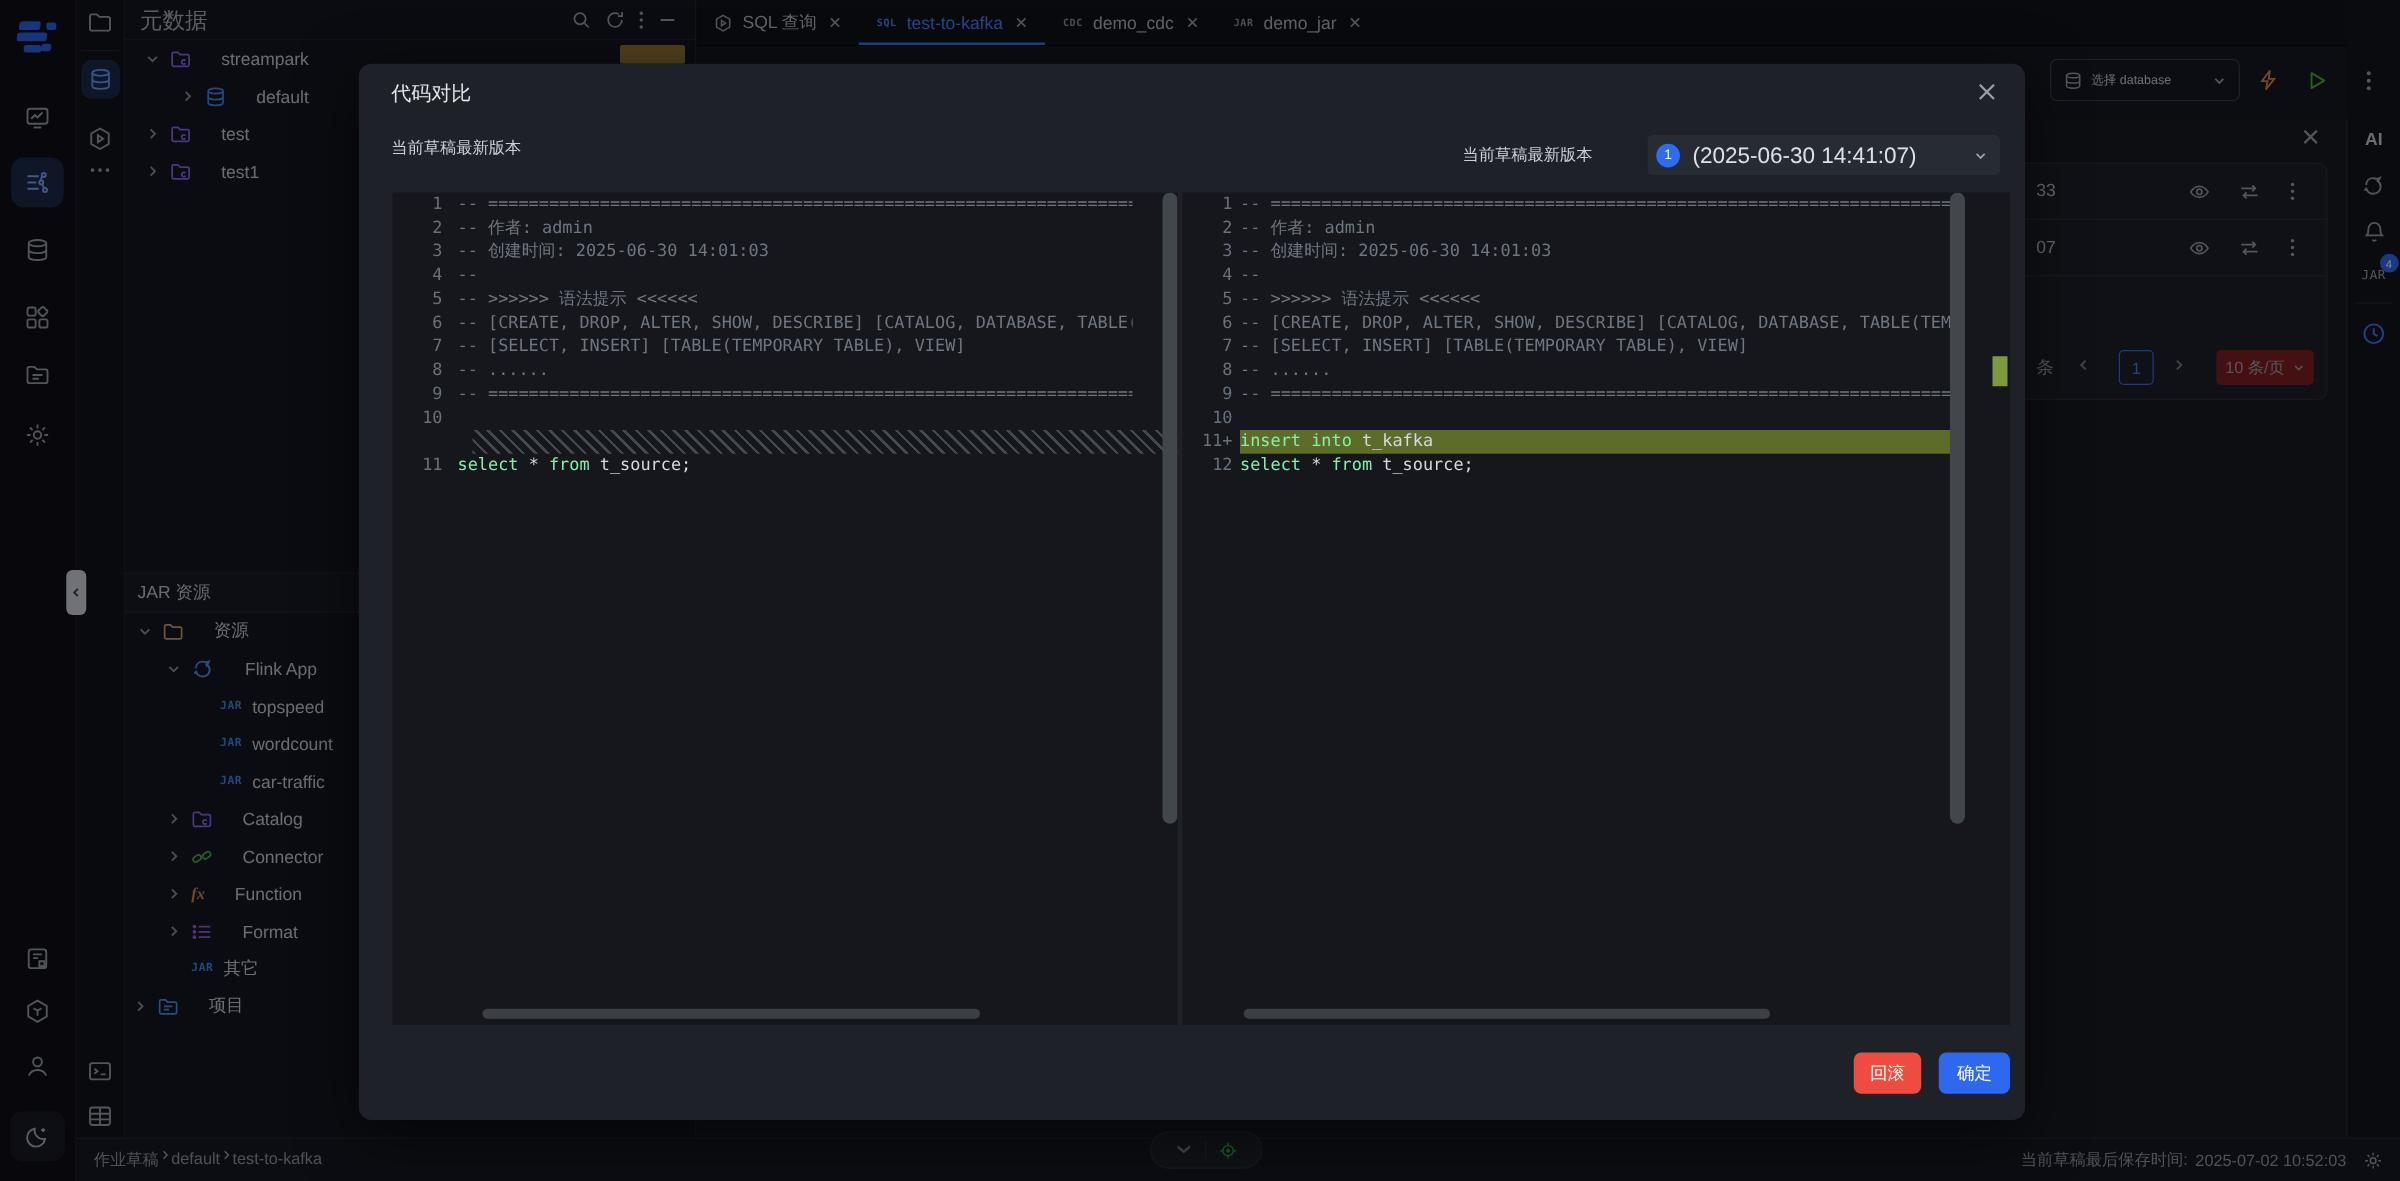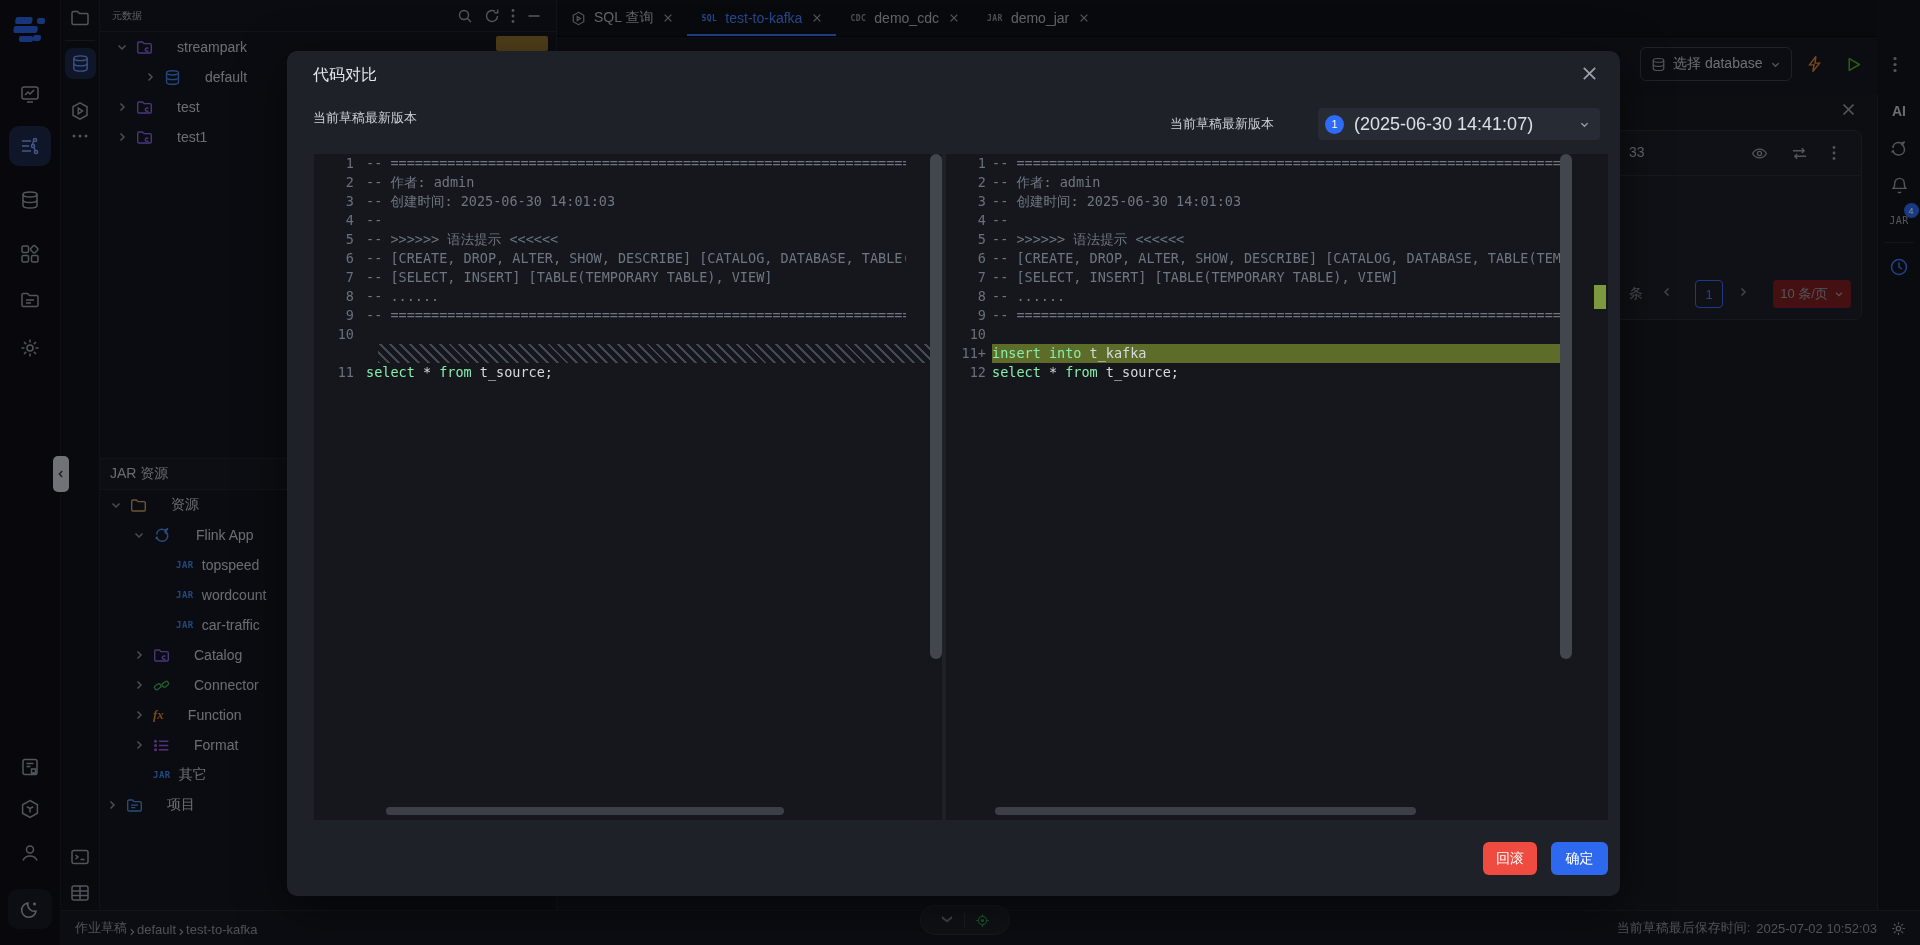--- a/index.html
+++ b/index.html
@@ -14,42 +14,42 @@
   .rail { position:absolute; left:0; top:0; width:61px; height:945px; background:#0c0d11; border-right:1px solid #1a1c21; display:flex; flex-direction:column; align-items:center; z-index:2; }
   .subrail { position:absolute; left:61px; top:0; width:39px; height:945px; background:#0f1114; border-right:1px solid #1e2127; display:flex; flex-direction:column; align-items:center; z-index:2; }
   .rail-sel { background:#1c2847; border-radius:10px; width:42px; height:40px; display:flex; align-items:center; justify-content:center; }
   .moonbox { background:#17191f; border-radius:10px; width:44px; height:40px; display:flex; align-items:center; justify-content:center; }
   .sub-sel { background:#1b2946; border-radius:8px; width:31px; height:31px; display:flex; align-items:center; justify-content:center; }
   .sub-div { width:30px; border-top:1px solid #23262c; }
 
   
   .explorer { position:absolute; left:100px; top:0; width:457px; height:910px; background:#14161b; border-right:1px solid #202329; z-index:2; }
   .exp-head { height:32px; display:flex; align-items:center; border-bottom:1px solid #1f2227; padding:0 14px 0 12px; }
-  .exp-title { font-size:10px; color:#a9afb8; flex:1; }
+  .exp-title { font-size:18px; color:#a9afb8; flex:1; }
   .exp-head .hic { margin-left:11px; }
   .trow { height:30px; display:flex; align-items:center; font-size:14px; color:#c8cdd5; }
   .trow .chev { width:16px; margin-right:4px; color:#8b9199; }
   .trow .ticon { margin-right:24px; }
   .jar-chip { font-size:9px; font-weight:bold; letter-spacing:.5px; color:#3f86e8; font-family:"DejaVu Sans Mono",monospace; margin-right:8px; }
   .sec-head { height:32px; margin-top:306px; background:#171a1f; border-top:1px solid #22252b; border-bottom:1px solid #22252b; display:flex; align-items:center; padding-left:10px; font-size:14px; color:#c3c8d0; }
   .collapse-handle { position:absolute; left:53px; top:456px; width:16px; height:36px; background:#d3d6db; border-radius:5px; display:flex; align-items:center; justify-content:center; color:#3a3d44; z-index:3; }
   .artifact { position:absolute; left:496px; top:36px; width:52px; height:15px; background:#97772f; border-radius:2px; z-index:2; }
 
   
   .main { position:absolute; left:557px; top:0; width:1320px; height:910px; z-index:1; }
   .tabbar { position:absolute; left:0; top:0; width:100%; height:37px; background:#101216; border-bottom:1px solid #060708; display:flex; }
   .tab { display:flex; align-items:center; padding:0 14px; font-size:14px; color:#b6bac2; position:relative; }
   .tab .chip { font-size:8px; font-weight:bold; letter-spacing:.5px; color:#8f949c; font-family:"DejaVu Sans Mono",monospace; margin-right:8px; }
   .tab .tx { margin-right:10px; }
   .tab.active { color:#4584ff; }
   .tab.active .chip { color:#4584ff; }
   .tab.active::after { content:""; position:absolute; left:0; right:0; bottom:0; height:2px; background:#3d7bff; }
   .toolbar { position:absolute; left:0; top:37px; width:100%; height:58px; background:#16181d; }
   .editorbg { position:absolute; left:0; top:95px; width:1320px; height:815px; background:#17191d; }
-  .db-select { position:absolute; left:1083px; top:10px; width:152px; height:34px; border:1px solid #3a3e46; border-radius:6px; display:flex; align-items:center; padding:0 10px; color:#c9ced5; font-size:14px; background:#16181d; }
+  .db-select { position:absolute; left:1083px; top:10px; width:152px; height:34px; border:1px solid #3a3e46; border-radius:6px; display:flex; align-items:center; padding:0 10px; color:#c9ced5; font-size:10px; background:#16181d; }
   .sq-btn { position:absolute; top:10px; width:34px; height:34px; border-radius:6px; display:flex; align-items:center; justify-content:center; }
 
   
   .hist { position:absolute; left:1031px; top:130px; width:274px; height:190px; background:#1c1f25; border:1px solid #2b2f36; border-radius:8px; font-size:14px; color:#b9bec6; }
   .hist-head { height:49px; border-bottom:1px solid #2a2d34; position:relative; }
   .hist-head .op { position:absolute; left:152px; top:15px; color:#c7ccd3; }
   .hist-row { height:45px; border-bottom:1px solid #2a2d34; position:relative; }
   .hist-row .frag { position:absolute; left:40px; top:13px; }
   .hist-close { position:absolute; left:1284px; top:102px; }
   .pgn { position:absolute; left:0; right:0; bottom:0; height:49px; }
@@ -60,21 +60,21 @@
 
   
   .airail { position:absolute; right:0; top:95px; width:43px; height:815px; border-left:1px solid #24272d; background:#121418; display:flex; flex-direction:column; align-items:center; z-index:2; }
   .ai-label { font-size:14px; font-weight:600; color:#c6cbd2; margin-top:8px; }
   .jarrail { position:relative; font-size:10px; letter-spacing:.5px; color:#9ba0a8; font-family:"DejaVu Sans Mono",monospace; }
   .jar-badge { position:absolute; right:-10px; top:-12px; width:15px; height:15px; border-radius:50%; background:#2e6bf6; color:#fff; font-size:9px; display:flex; align-items:center; justify-content:center; font-family:"Liberation Sans",sans-serif; }
   .airail .divider { width:30px; border-top:1px solid #24272d; margin-top:16px; }
 
   
   .statusbar { position:absolute; left:61px; right:0; bottom:0; height:35px; background:#16181d; border-top:1px solid #23262c; display:flex; align-items:center; font-size:13px; color:#9298a1; padding:0 14px; z-index:2; }
-  .crumb { display:flex; align-items:flex-end; gap:0; }
+  .crumb { display:flex; align-items:flex-start; gap:0; }
   .spacer1 { flex:1; }
   .pill { position:absolute; left:920px; bottom:10px; width:90px; height:30px; background:#1d2026; border:1px solid #2b2e35; border-radius:15px; display:flex; align-items:center; justify-content:center; gap:10px; z-index:3; }
   .pill .sep { width:1px; height:14px; background:#33363d; }
 
   
   .overlay { position:absolute; inset:0; background:rgba(2,3,6,0.47); z-index:40; }
   .dialog { position:absolute; left:287px; top:51px; width:1333px; height:845px; background:#1e2127; border-radius:10px; box-shadow:0 12px 48px rgba(0,0,0,.55); z-index:50; }
   .dlg-title { position:absolute; left:26px; top:14px; font-size:16px; color:#e3e6ea; }
   .dlg-close { position:absolute; right:22px; top:14px; color:#9aa0a8; }
   .lbl-left { position:absolute; left:26px; top:58px; font-size:13px; color:#ccd1d8; }
@@ -545,20 +545,41 @@
             </svg>
           </span>
         <span class="ico" style="position:absolute;left:243px;top:14px">
             <svg width="4" height="16" viewBox="0 0 4 16" fill="currentColor">
               <circle cx="2" cy="2.5" r="1.4"></circle>
               <circle cx="2" cy="8" r="1.4"></circle>
               <circle cx="2" cy="13.5" r="1.4"></circle>
             </svg>
           </span>
       </div>
+      <div class="hist-row">
+        <span class="frag">07</span>
+        <span class="ico" style="position:absolute;left:162px;top:14px">
+            <svg width="17" height="17" viewBox="0 0 20 20" fill="none" stroke="currentColor" stroke-width="1.5">
+              <path d="M1.8 10S4.8 4.8 10 4.8 18.2 10 18.2 10 15.2 15.2 10 15.2 1.8 10 1.8 10z"></path>
+              <circle cx="10" cy="10" r="2.4"></circle>
+            </svg>
+          </span>
+        <span class="ico" style="position:absolute;left:202px;top:15px">
+            <svg width="17" height="15" viewBox="0 0 18 16" fill="none" stroke="currentColor" stroke-width="1.5">
+              <path d="M2 5h12M11.5 2.5L14 5l-2.5 2.5M16 11H4M6.5 8.5L4 11l2.5 2.5"></path>
+            </svg>
+          </span>
+        <span class="ico" style="position:absolute;left:243px;top:14px">
+            <svg width="4" height="16" viewBox="0 0 4 16" fill="currentColor">
+              <circle cx="2" cy="2.5" r="1.4"></circle>
+              <circle cx="2" cy="8" r="1.4"></circle>
+              <circle cx="2" cy="13.5" r="1.4"></circle>
+            </svg>
+          </span>
+      </div>
       <div class="pgn">
         <span class="zi">条</span>
         <span class="pv ico" style="left:72px;top:16px">
             <svg width="12" height="12" viewBox="0 0 12 12" fill="none" stroke="currentColor" stroke-width="1.5">
               <path d="M7.5 2.5L4 6l3.5 3.5"></path>
             </svg>
           </span>
         <span class="page-box">1</span>
         <span class="pv ico" style="left:148px;top:16px">
             <svg width="12" height="12" viewBox="0 0 12 12" fill="none" stroke="currentColor" stroke-width="1.5">

